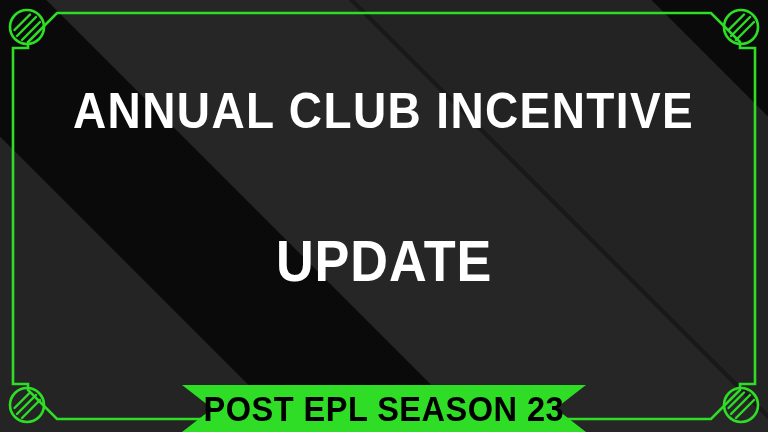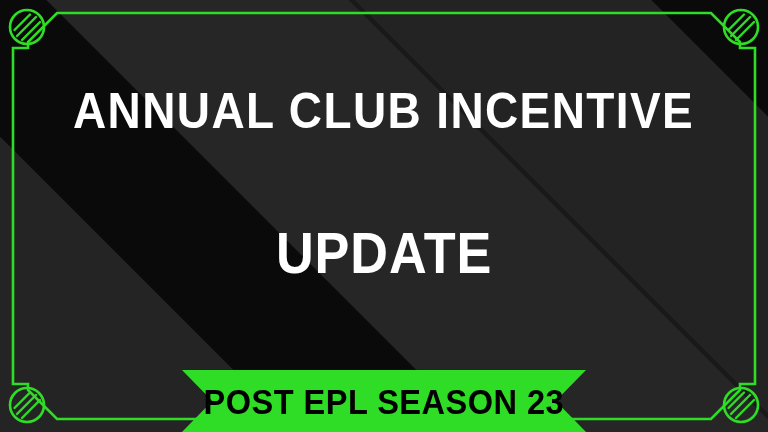--- a/index.html
+++ b/index.html
@@ -115,21 +115,21 @@
     transform: scaleX(0.9);
     white-space: nowrap;
     margin: 18px 0 0 0;
   }
 
   
   .ribbon {
     position: relative;
     margin-top: 18px;
     width: 404px;
-    height: 62px;
+    height: 47px;
     display: flex;
     align-items: center;
     justify-content: center;
   }
   .ribbon-shape {
     position: absolute;
     inset: 0;
     background: #2fdd26;
     -webkit-clip-path: polygon(
         0% 0%, 100% 0%,

